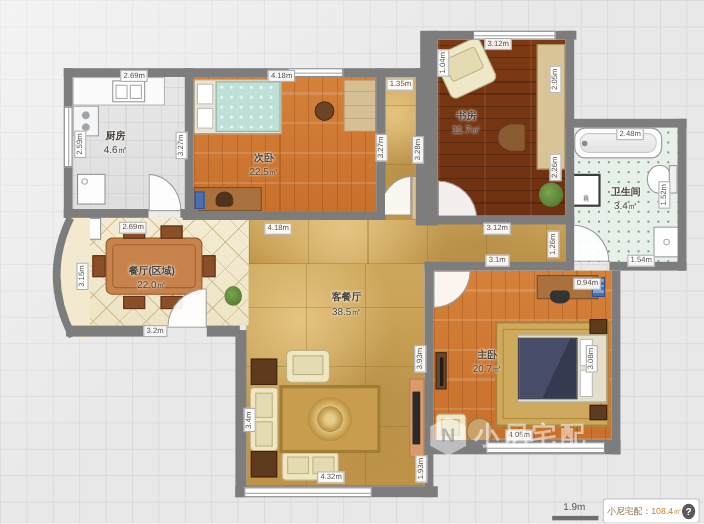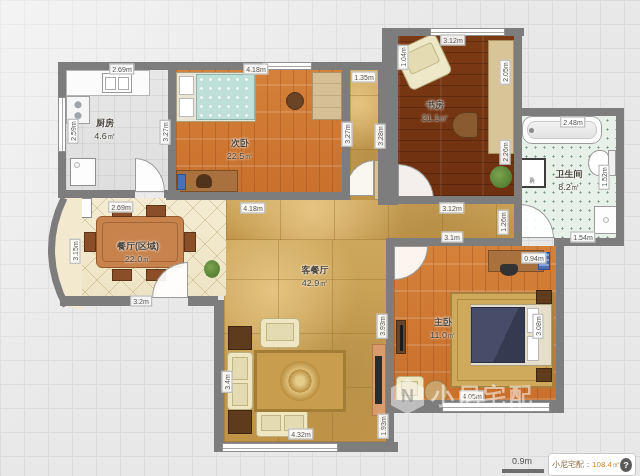--- a/index.html
+++ b/index.html
@@ -249,39 +249,39 @@
 
   <div id="room-labels">
       <div class="room-label" style="left: 105px; top: 130px;">
         <span class="rname">厨房</span>
         <span class="rarea">4.6㎡</span>
       </div>
       <div class="room-label" style="left: 240px; top: 150px;">
         <span class="rname">次卧</span>
         <span class="rarea">22.5㎡</span>
       </div>
-      <div class="room-label" style="left: 435px; top: 112px;">
+      <div class="room-label" style="left: 424px; top: 112px;">
         <span class="rname">书房</span>
-        <span class="rarea">21.1㎡</span>
+        <span class="rarea">11.7㎡</span>
       </div>
       <div class="room-label" style="left: 569px; top: 181px;">
         <span class="rname">卫生间</span>
-        <span class="rarea">8.2㎡</span>
+        <span class="rarea">3.4㎡</span>
       </div>
       <div class="room-label" style="left: 138px; top: 253px;">
         <span class="rname">餐厅(区域)</span>
         <span class="rarea">22.0㎡</span>
       </div>
       <div class="room-label" style="left: 315px; top: 277px;">
         <span class="rname">客餐厅</span>
-        <span class="rarea">42.9㎡</span>
+        <span class="rarea">38.5㎡</span>
       </div>
       <div class="room-label" style="left: 443px; top: 329px; text-align: center;">
         <span class="rname">主卧</span>
-        <span class="rarea">11.0㎡</span>
+        <span class="rarea">20.7㎡</span>
       </div>
     </div>
   <div id="dim-labels">
       <div class="dim" style="left: 122px; top: 69px;">2.69m</div>
       <div class="dim" style="left: 256px; top: 69px;">4.18m</div>
       <div class="dim" style="left: 453px; top: 40px;">3.12m</div>
       <div class="dim" style="left: 364px; top: 77px;">1.35m</div>
       <div class="dim v" style="left: 403px; top: 57px;">1.04m</div>
       <div class="dim v" style="left: 505px; top: 72px;">2.05m</div>
       <div class="dim" style="left: 573px; top: 122px;">2.48m</div>
@@ -308,21 +308,21 @@
       <div class="dim" style="left: 301px; top: 434px;">4.32m</div>
     </div>
 
   <div class="watermark">
     <div class="wm-logo">
         <span>N</span>
       </div>
     <div class="wm-text">小尼宅配</div>
   </div>
 
-  <div class="statusbar-scale-label">0.9m</div>
+  <div class="statusbar-scale-label">1.9m</div>
   <div class="statusbar-scale-bar"></div>
   <div class="area-box">
     <span class="albl">小尼宅配：</span>
     <span class="aval">108.4㎡</span>
     <span class="help-btn">?</span>
   </div>
 
 </div>
 
 </body></html>

